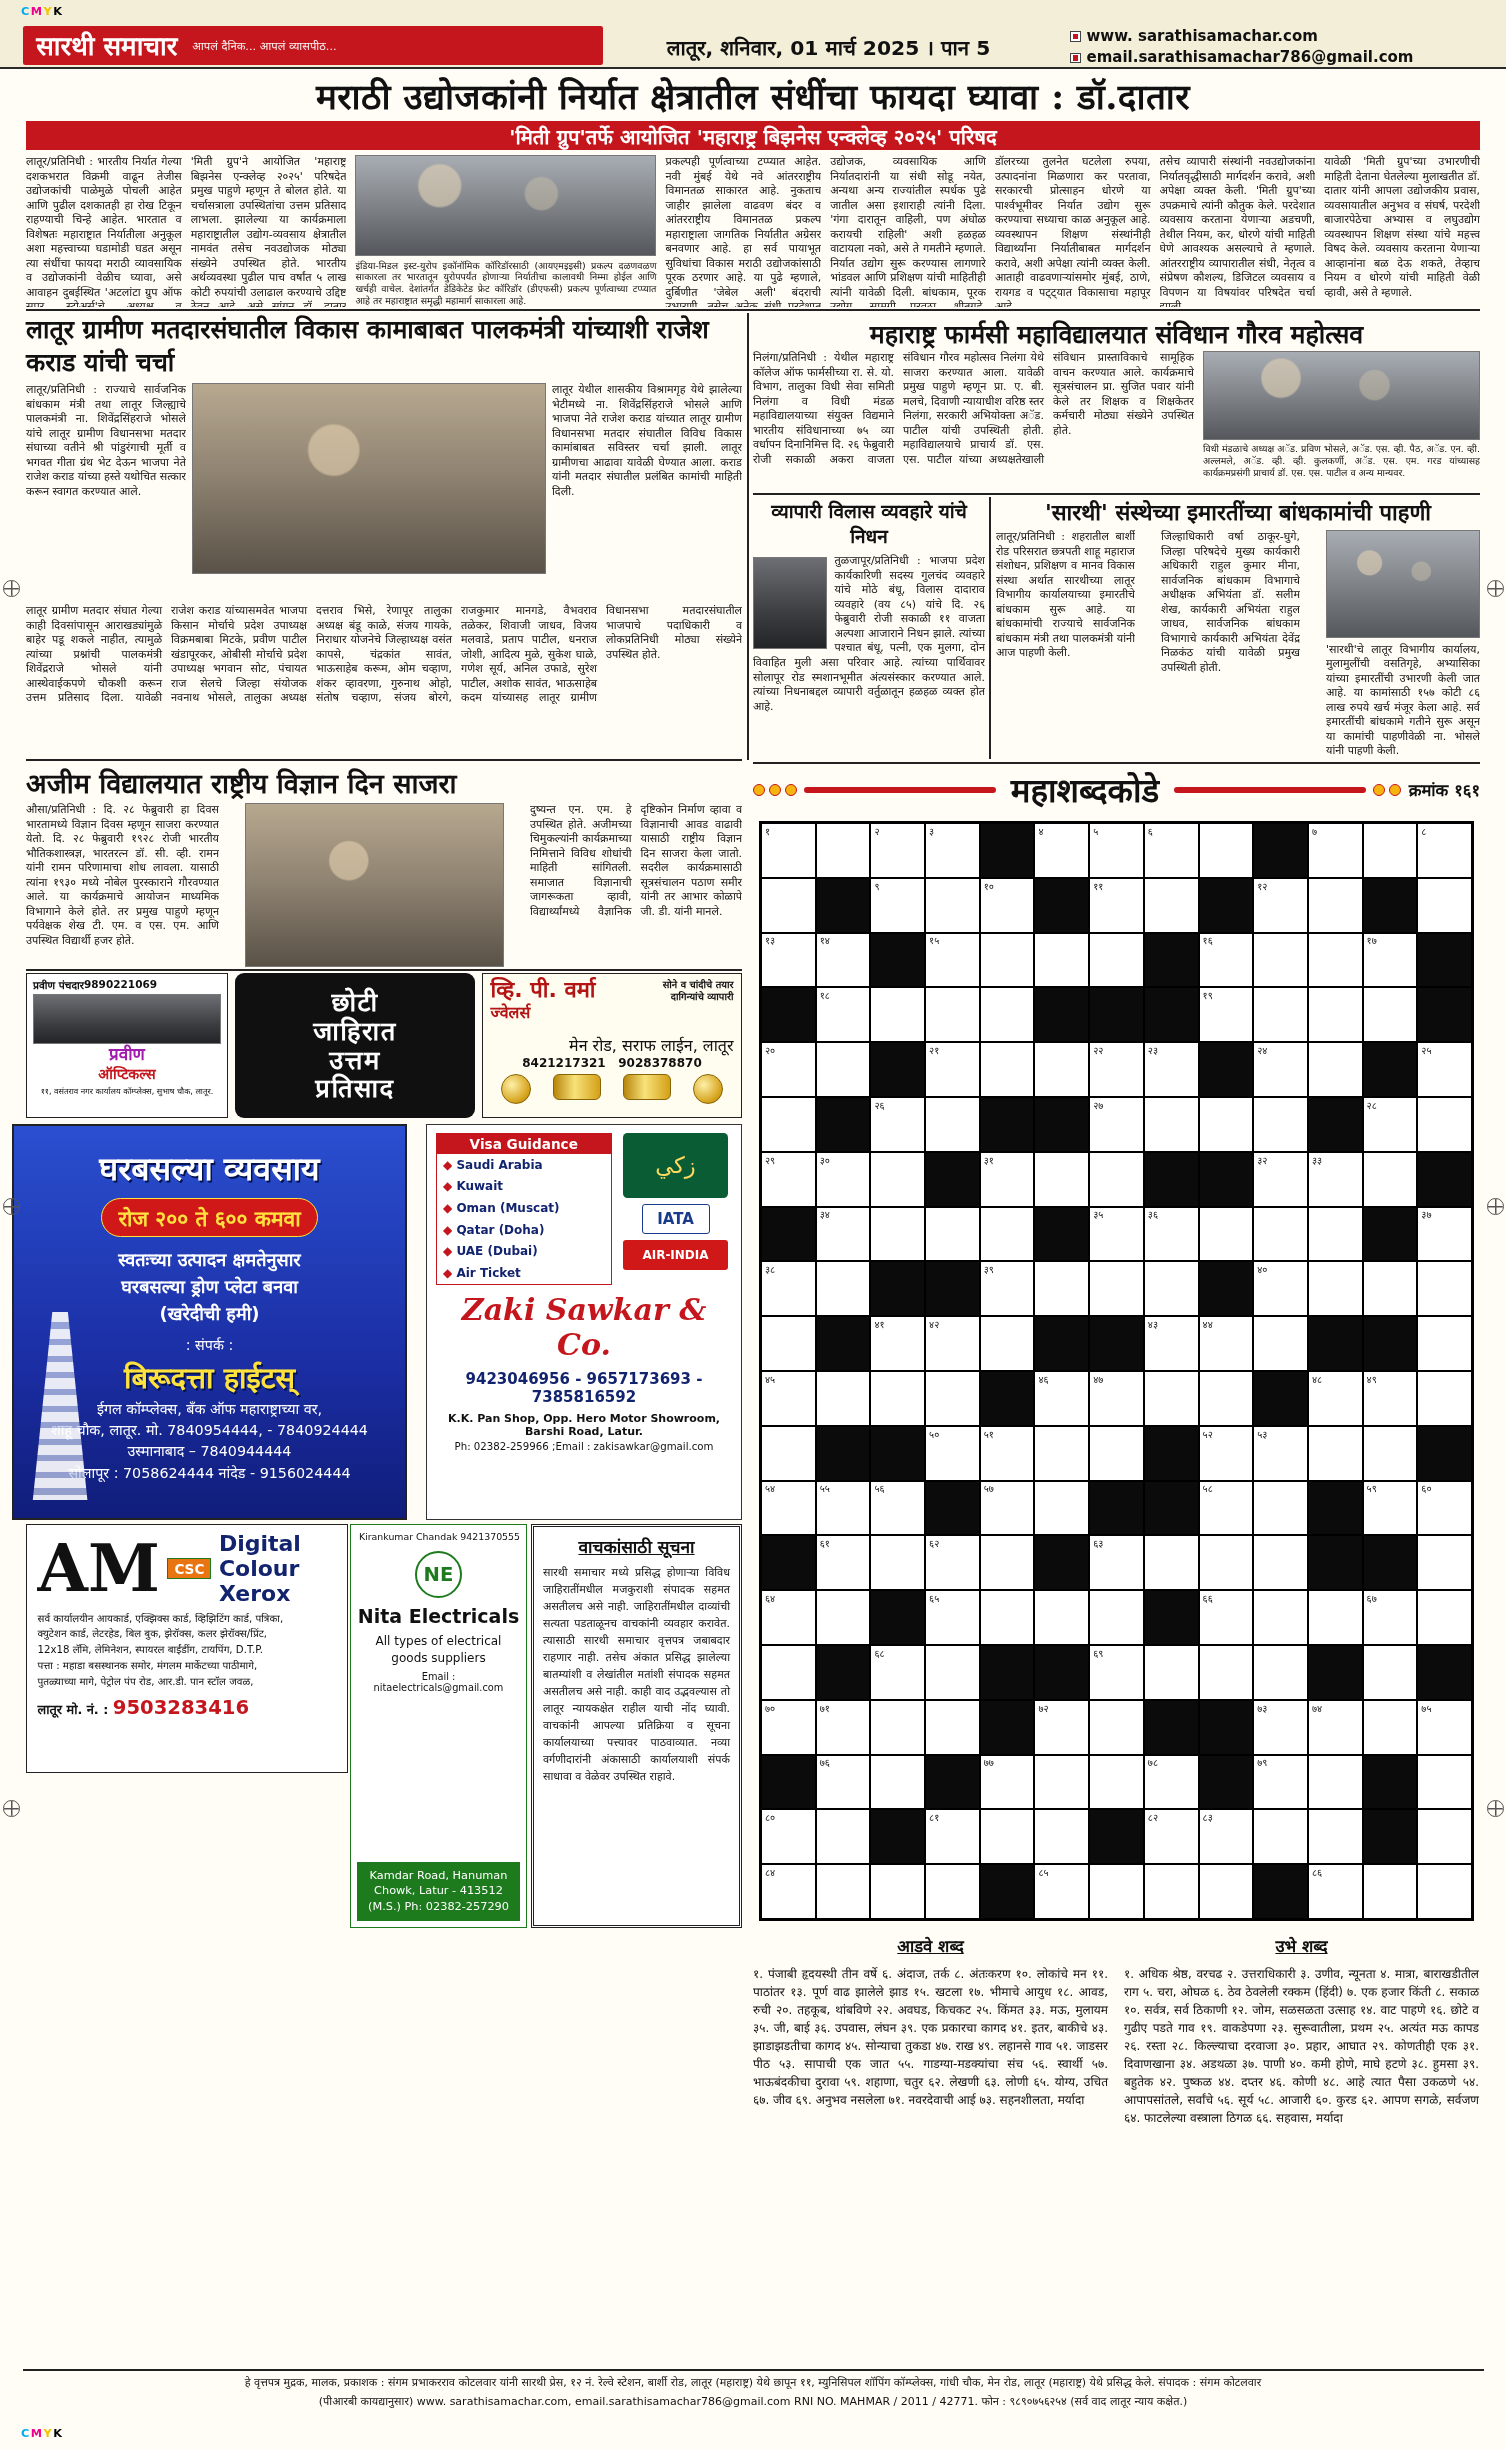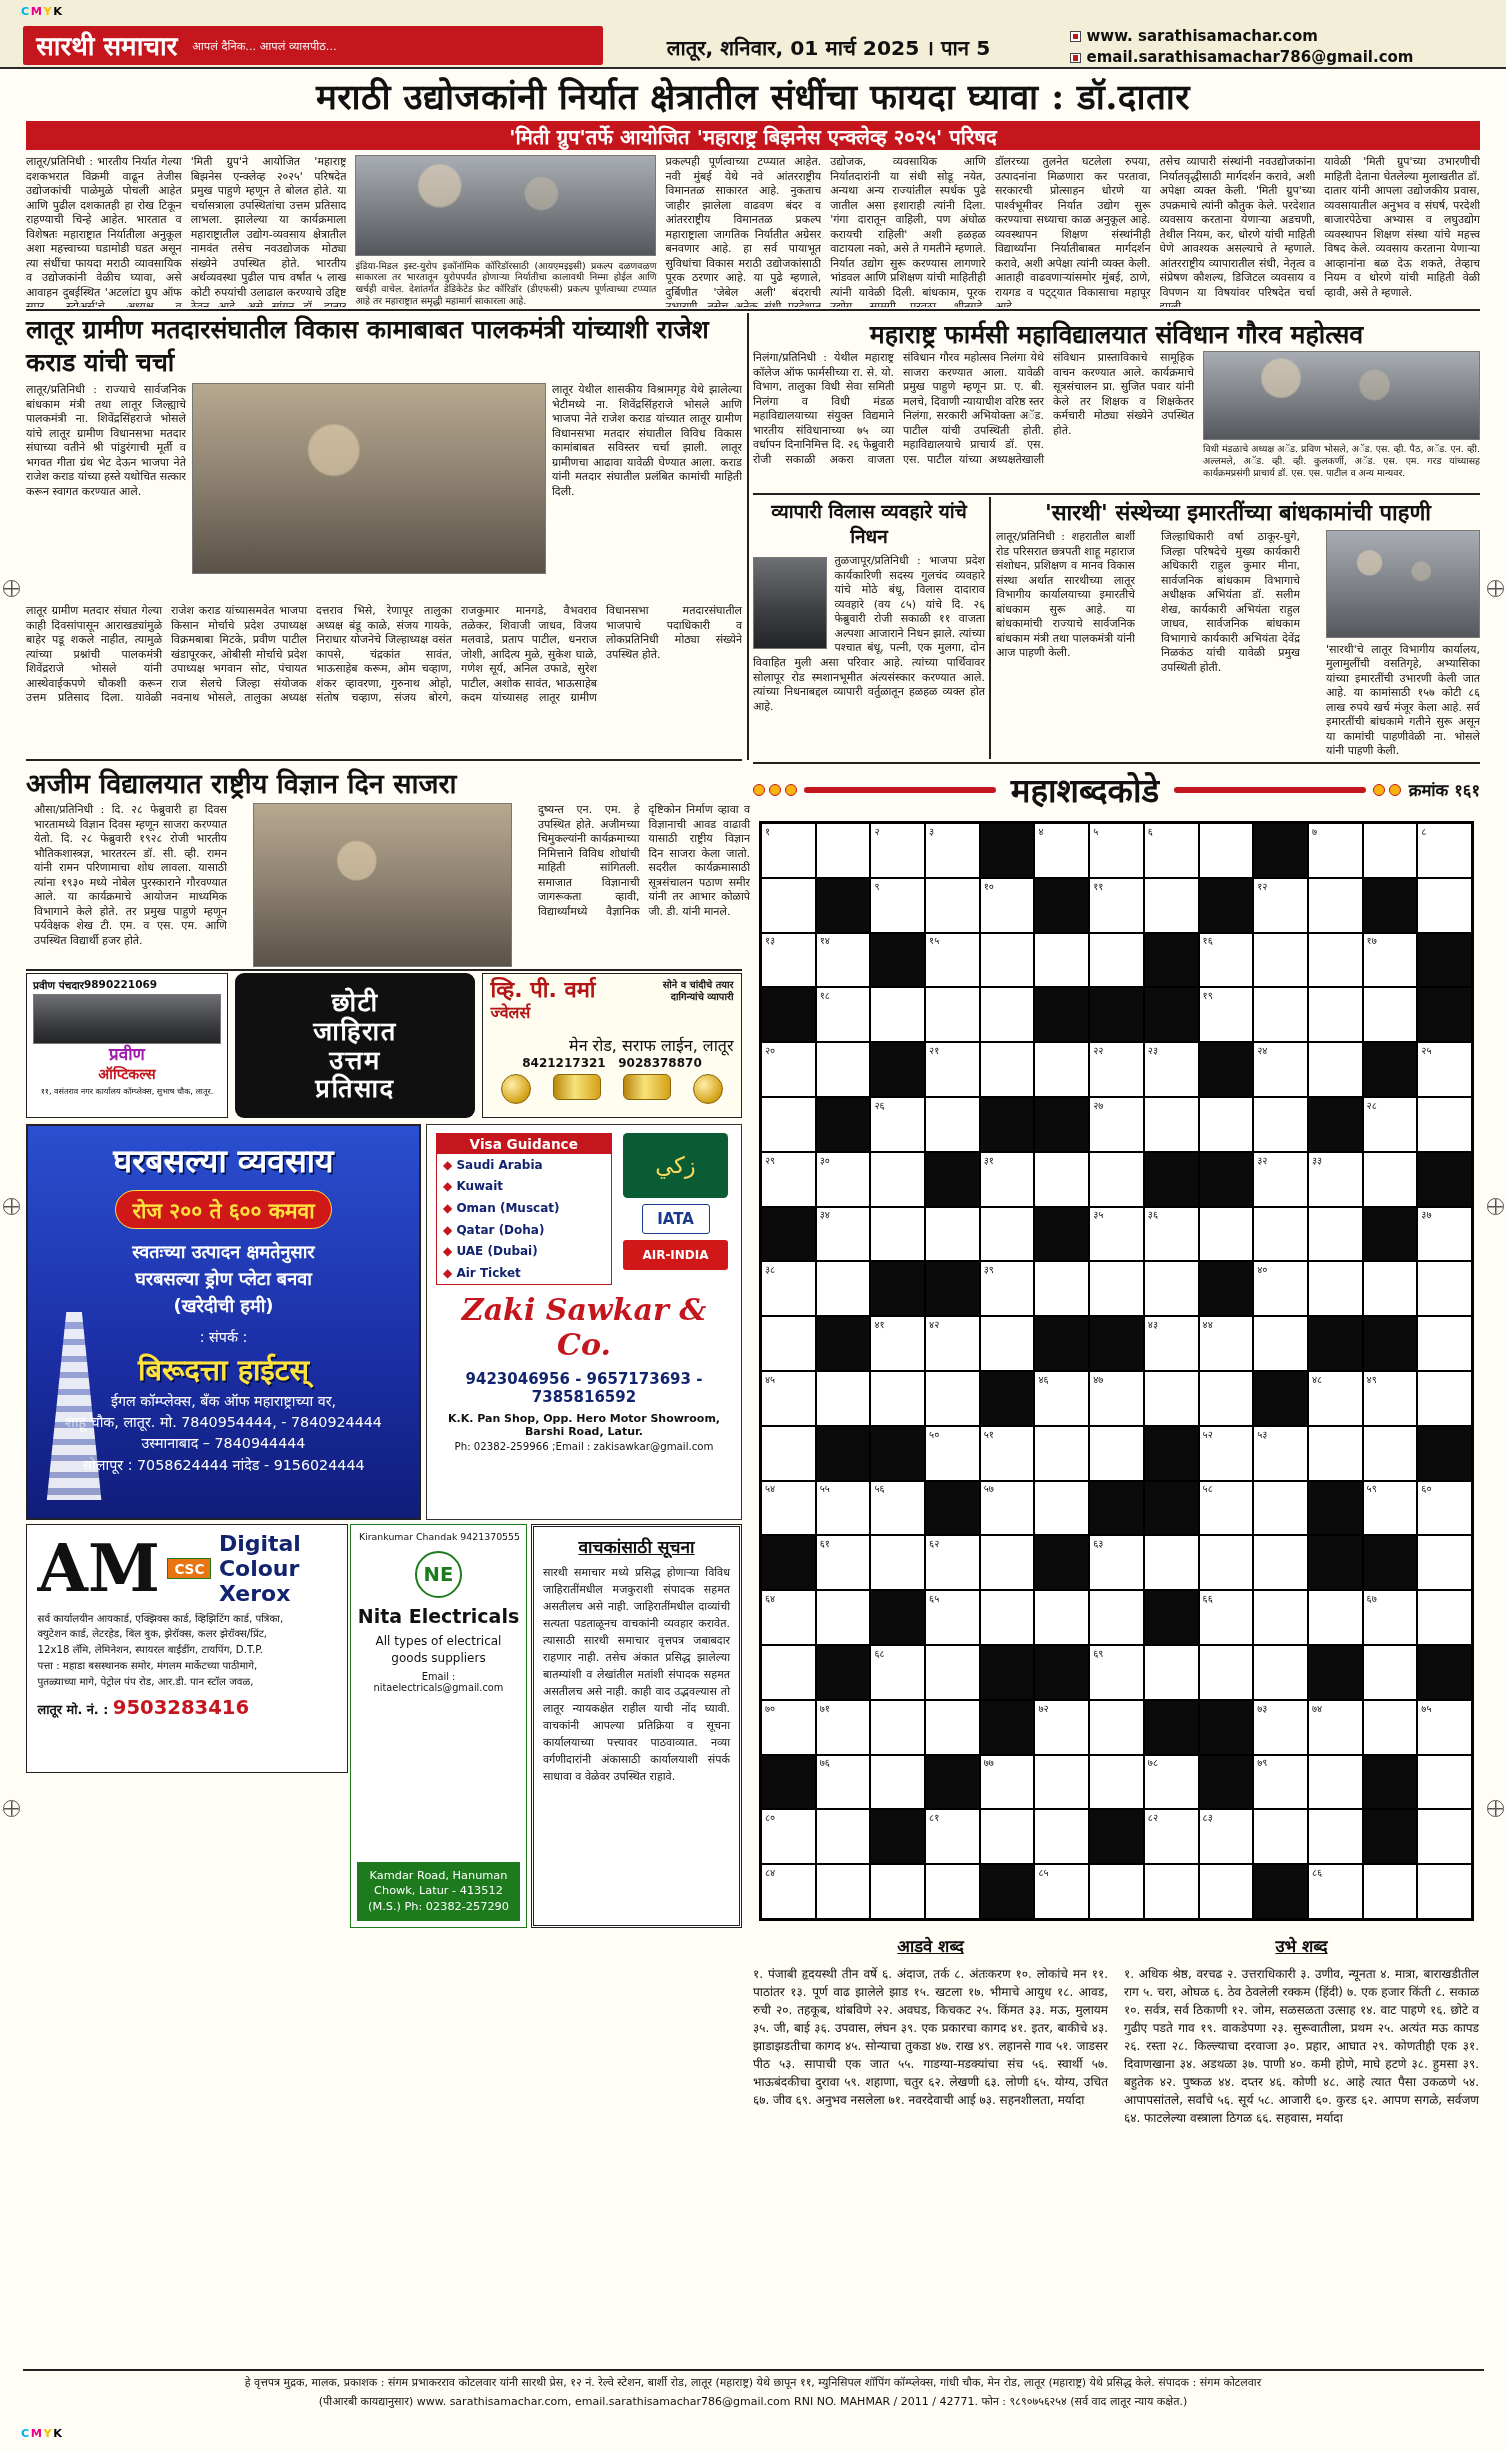--- a/index.html
+++ b/index.html
@@ -57,21 +57,21 @@
   .obit-head{text-align:center;font-size:19px;font-weight:bold;line-height:1.3;margin-bottom:6px}
   .obit-photo{float:left;width:74px;height:92px;margin:3px 7.5px 3px 0}
   
   .sar-head{position:absolute;left:996px;top:496px;width:484px;text-align:center;font-size:22px;font-weight:bold}
   .sar-body{position:absolute;left:996px;top:530px;width:484px;height:229px;display:flex;gap:26px;overflow:hidden}
   .sar-col{flex:1;overflow:hidden}
   .sar-col3{flex:0 0 154px;display:flex;flex-direction:column;gap:4.5px}
   .sar-col3 .photo{height:113px}
   
   .azim-head{position:absolute;left:26px;top:764px;width:716px;font-size:27px;font-weight:bold}
-  .azim-row{position:absolute;left:34px;top:803px;width:716px;height:164px;display:flex;gap:26px;overflow:hidden}
+  .azim-row{position:absolute;left:26px;top:803px;width:716px;height:164px;display:flex;gap:26px;overflow:hidden}
   .azim-left{flex:0 0 193px;overflow:hidden}
   .azim-photo{flex:0 0 259px}
   .azim-right{flex:1;column-count:2;column-gap:9px;overflow:hidden}
   
   .cw-header{position:absolute;left:753px;top:767px;width:727px;height:45px;display:flex;align-items:center;gap:7.5px}
   .dots{display:flex;gap:3.8px}
   .dots i{width:12px;height:12px;border-radius:50%;background:#f6b40e;border:1.5px solid #c4161c;display:inline-block}
   .cw-bar{flex:1;height:6px;background:#c4161c;border-radius:3px}
   .cw-title{font-size:33px;font-weight:bold;padding:0 7.5px;white-space:nowrap}
   .cw-number{font-size:16.6px;font-weight:bold;white-space:nowrap}
@@ -97,22 +97,22 @@
   .verma{position:absolute;left:482px;top:973px;width:260px;height:145px;border:1.5px solid #222;background:#fffdf0;padding:4.5px 7.5px}
   .verma .row1{display:flex;justify-content:space-between;align-items:flex-start}
   .verma .t{font-size:22px;font-weight:bold;color:#b31414;line-height:1}
   .verma .s{font-size:16px;font-weight:bold;color:#b31414}
   .verma .tags{font-size:9.8px;font-weight:bold;text-align:right;line-height:1.3}
   .verma .adr{text-align:right;font-size:16px;margin-top:11px}
   .verma .ph{text-align:center;font-size:12px;font-weight:bold}
   .gold-row{display:flex;justify-content:space-around;margin-top:4.5px}
   .gold{width:48px;height:25.6px;border-radius:6px;background:linear-gradient(90deg,#b8860b,#f7e27a 45%,#d4a017);border:0.8px solid #8a6508}
   .gold.ring{width:30px;height:30px;border-radius:50%;background:radial-gradient(circle at 35% 35%,#fdf0a8,#d4a017 70%,#8a6508)}
-  .ghar{position:absolute;left:26px;top:1124px;width:395px;height:396px;border:2.3px solid #222;color:#fff;text-align:center;
-        background:linear-gradient(180deg,#2a4fd0 0%,#1b2ea4 60%,#101d7a 100%);padding:12px 9px;overflow:hidden}
+  .ghar{position:absolute;left:12px;top:1124px;width:395px;height:396px;border:2.3px solid #222;color:#fff;text-align:center;
+        background:linear-gradient(180deg,#2a4fd0 0%,#1b2ea4 60%,#101d7a 100%);padding:20px 9px;overflow:hidden}
   .ghar .t{font-size:32px;font-weight:bold;text-shadow:1.5px 1.5px 0 #00114d}
   .ghar .earn{display:inline-block;margin:9px 0;background:#d01818;color:#ffe23e;font-size:21px;font-weight:bold;
               padding:4.5px 16.6px;border-radius:22.6px;border:1.5px solid #ffe23e}
   .ghar .d{font-size:18px;font-weight:bold;line-height:1.5}
   .ghar .c{font-size:14.3px;margin-top:7.5px}
   .ghar .brand{font-size:29px;font-weight:bold;color:#ffe23e;text-shadow:1.5px 1.5px 0 #00114d;margin:3px 0}
   .ghar .a{font-size:14.3px;line-height:1.5}
   .tower{position:absolute;left:13.6px;bottom:18px;width:65px;height:188px;
          background:repeating-linear-gradient(180deg,rgba(255,255,255,.9) 0 10.5px,rgba(190,200,230,.75) 10.5px 16.6px);
          clip-path:polygon(38% 0,62% 0,92% 100%,8% 100%)}

